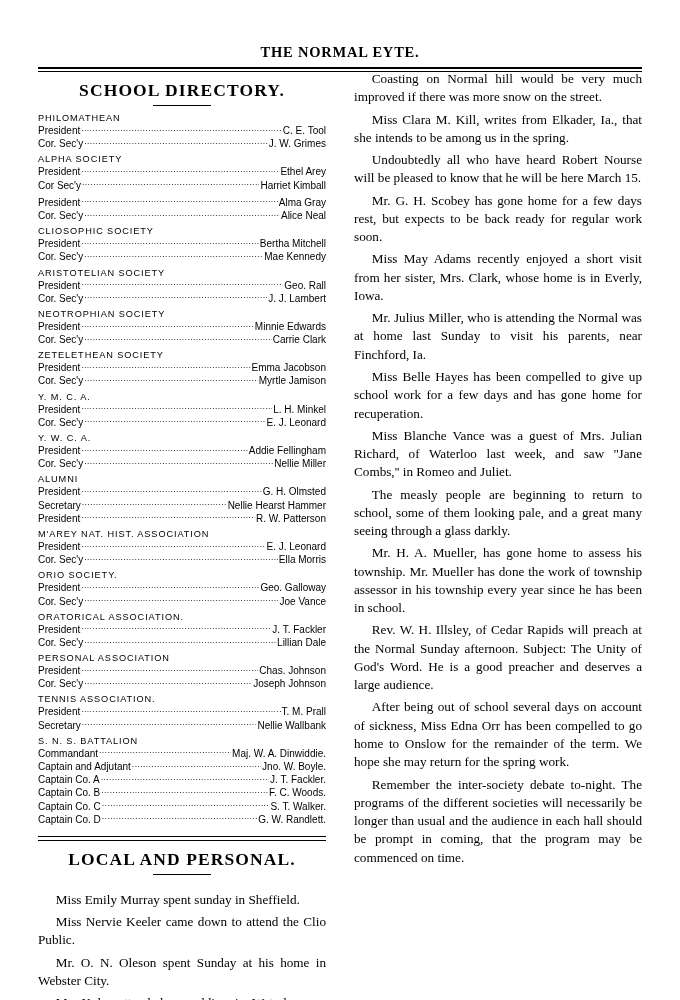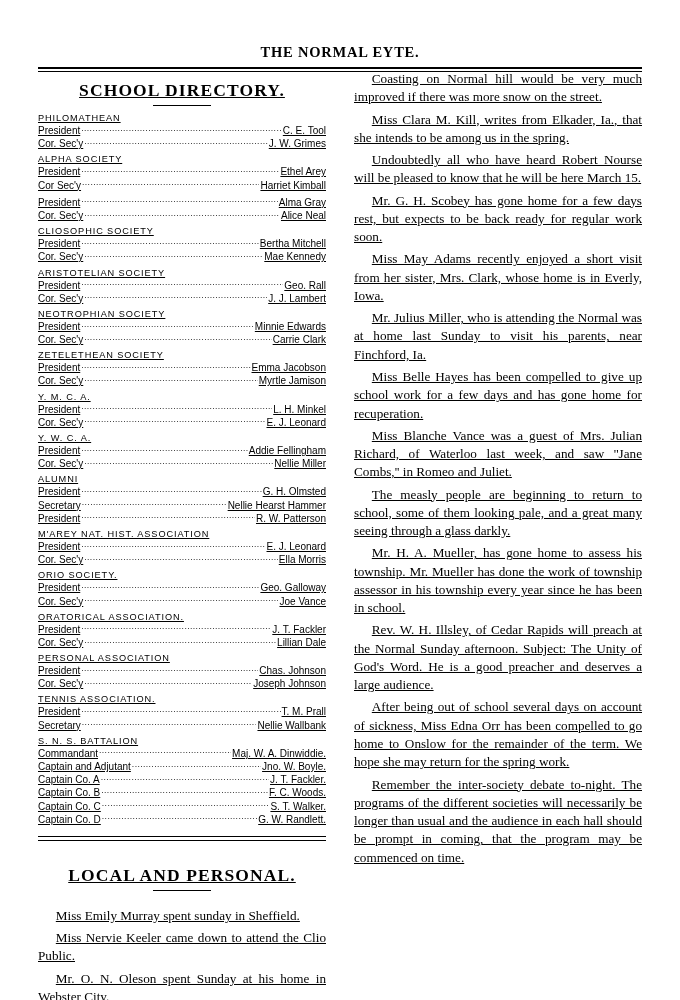--- a/index.html
+++ b/index.html
@@ -44,21 +44,20 @@
 
   
   .columns {
     position: absolute;
     top: 70px;
     left: 38px;
     width: 604px;
     height: 925px;
     display: flex;
     gap: 28px;
-    text-decoration: underline;
   }
   .col {
     width: 288px;
     position: relative;
   }
 
   
   .section-title {
     text-align: center;
     font-weight: bold;
@@ -385,21 +384,21 @@
               <span class="role">Captain Co. D</span>
               <span class="leader"></span>
               <span class="person">G. W. Randlett.</span>
             </div>
           </div>
         </div>
 
       <div class="dir-bottom-rule"></div>
       <div class="dir-bottom-rule2"></div>
 
-      <div class="section-title" style="margin-top:24px;">LOCAL AND PERSONAL.</div>
+      <div class="section-title" style="margin-top:8px;">LOCAL AND PERSONAL.</div>
       <div class="title-underline"></div>
 
       <div id="left-paras">
           <p class="para first">Miss Emily Murray spent sunday in Sheffield.</p>
           <p class="para">Miss Nervie Keeler came down to attend the Clio Public.</p>
           <p class="para">Mr. O. N. Oleson spent Sunday at his home in Webster City.</p>
           <p class="para">Mr. Kyler attended a wedding in Waterloo one evening last week.</p>
         </div>
 
     </div>

